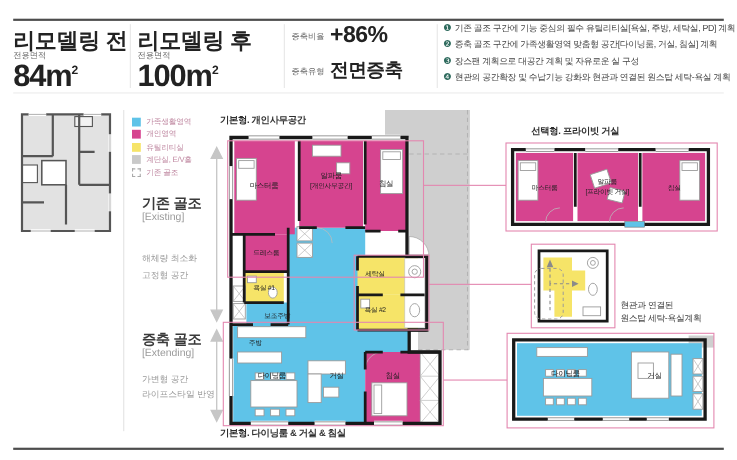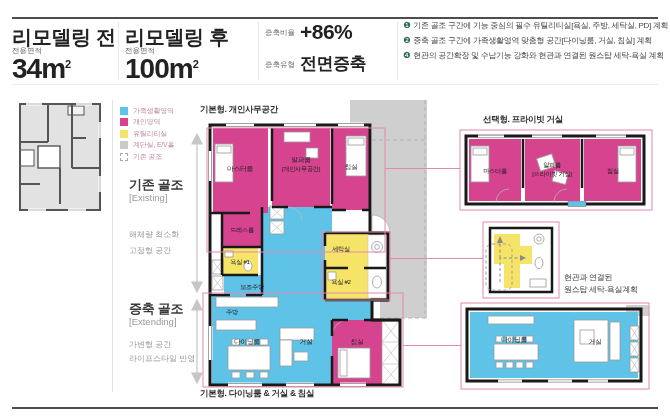--- a/index.html
+++ b/index.html
@@ -41,34 +41,35 @@
   <div class="abs rule-dark" style="left:12px;top:17px;width:646px;"></div>
   <div class="abs rule-light" style="left:12px;top:84px;width:646px;height:1px;"></div>
   <div class="abs vsep" style="left:118px;top:22px;height:58px;"></div>
   <div class="abs vsep" style="left:258px;top:22px;height:58px;"></div>
   <div class="abs vsep" style="left:397px;top:22px;height:58px;"></div>
   <div class="abs rule-dark" style="left:12px;top:407px;width:646px;"></div>
   <div class="abs vsep" style="left:112px;top:100px;height:292px;background:#e3e3e3;"></div>
 
   <div class="abs h-title" style="left:12px;top:24px;">리모델링 전</div>
   <div class="abs h-sub" style="left:12px;top:46px;">전용면적</div>
-  <div class="abs h-big" style="left:12px;top:55px;"><span>34</span><span>m</span><sup>2</sup></div>
+  <div class="abs h-big" style="left:12px;top:55px;"><span>84</span><span>m</span><sup>2</sup></div>
 
   <div class="abs h-title" style="left:125px;top:24px;">리모델링 후</div>
   <div class="abs h-sub" style="left:125px;top:46px;">전용면적</div>
   <div class="abs h-big" style="left:125px;top:55px;"><span>100</span><span>m</span><sup>2</sup></div>
 
   <div class="abs h-sub" style="left:265px;top:28px;">증축비율</div>
   <div class="abs h-mid" style="left:300px;top:21px;">+86%</div>
   <div class="abs h-sub" style="left:265px;top:60px;text-align:right;">증축유형</div>
   <div class="abs h-mid2" style="left:300px;top:55px;">전면증축</div>
 
   <div class="abs" style="left:403px;top:18px;">
     <div class="note-line"><span class="note-num">❶</span><span>기존 골조 구간에 기능 중심의 필수 유틸리티실[욕실, 주방, 세탁실, PD] 계획</span></div>
     <div class="note-line"><span class="note-num">❷</span><span>증축 골조 구간에 가족생활영역 맞춤형 공간[다이닝룸, 거실, 침실] 계획</span></div>
+    <div class="note-line"><span class="note-num">❸</span><span>장스팬 계획으로 대공간 계획 및 자유로운 실 구성</span></div>
     <div class="note-line"><span class="note-num">❹</span><span>현관의 공간확장 및 수납기능 강화와 현관과 연결된 원스탑 세탁-욕실 계획</span></div>
   </div>
 
   <svg class="abs" style="left:12px;top:98px;" width="96" height="118" viewBox="0 0 96 118">
     <rect x="8" y="6" width="80" height="106" fill="#e2e2e2"></rect>
     <rect x="26" y="48" width="22" height="22" fill="#fff" stroke="#555" stroke-width="1.4"></rect>
     <rect x="8" y="52" width="14" height="16" fill="#fff" stroke="#555" stroke-width="1"></rect>
     <rect x="56" y="8" width="16" height="9" fill="#f2f2f2" stroke="#555" stroke-width="1"></rect>
     <path d="M8,6 H88 V112 H8 Z M36,6 V44 M36,44 H8 M60,6 V70 M60,70 H88 M48,70 V106 M8,86 H28 M60,40 H74" fill="none" stroke="#555" stroke-width="2"></path>
     <path d="M14,6 H30 M64,6 H80 M16,112 H34 M56,112 H74 M88,24 V40 M88,78 V94" stroke="#fff" stroke-width="3"></path>

